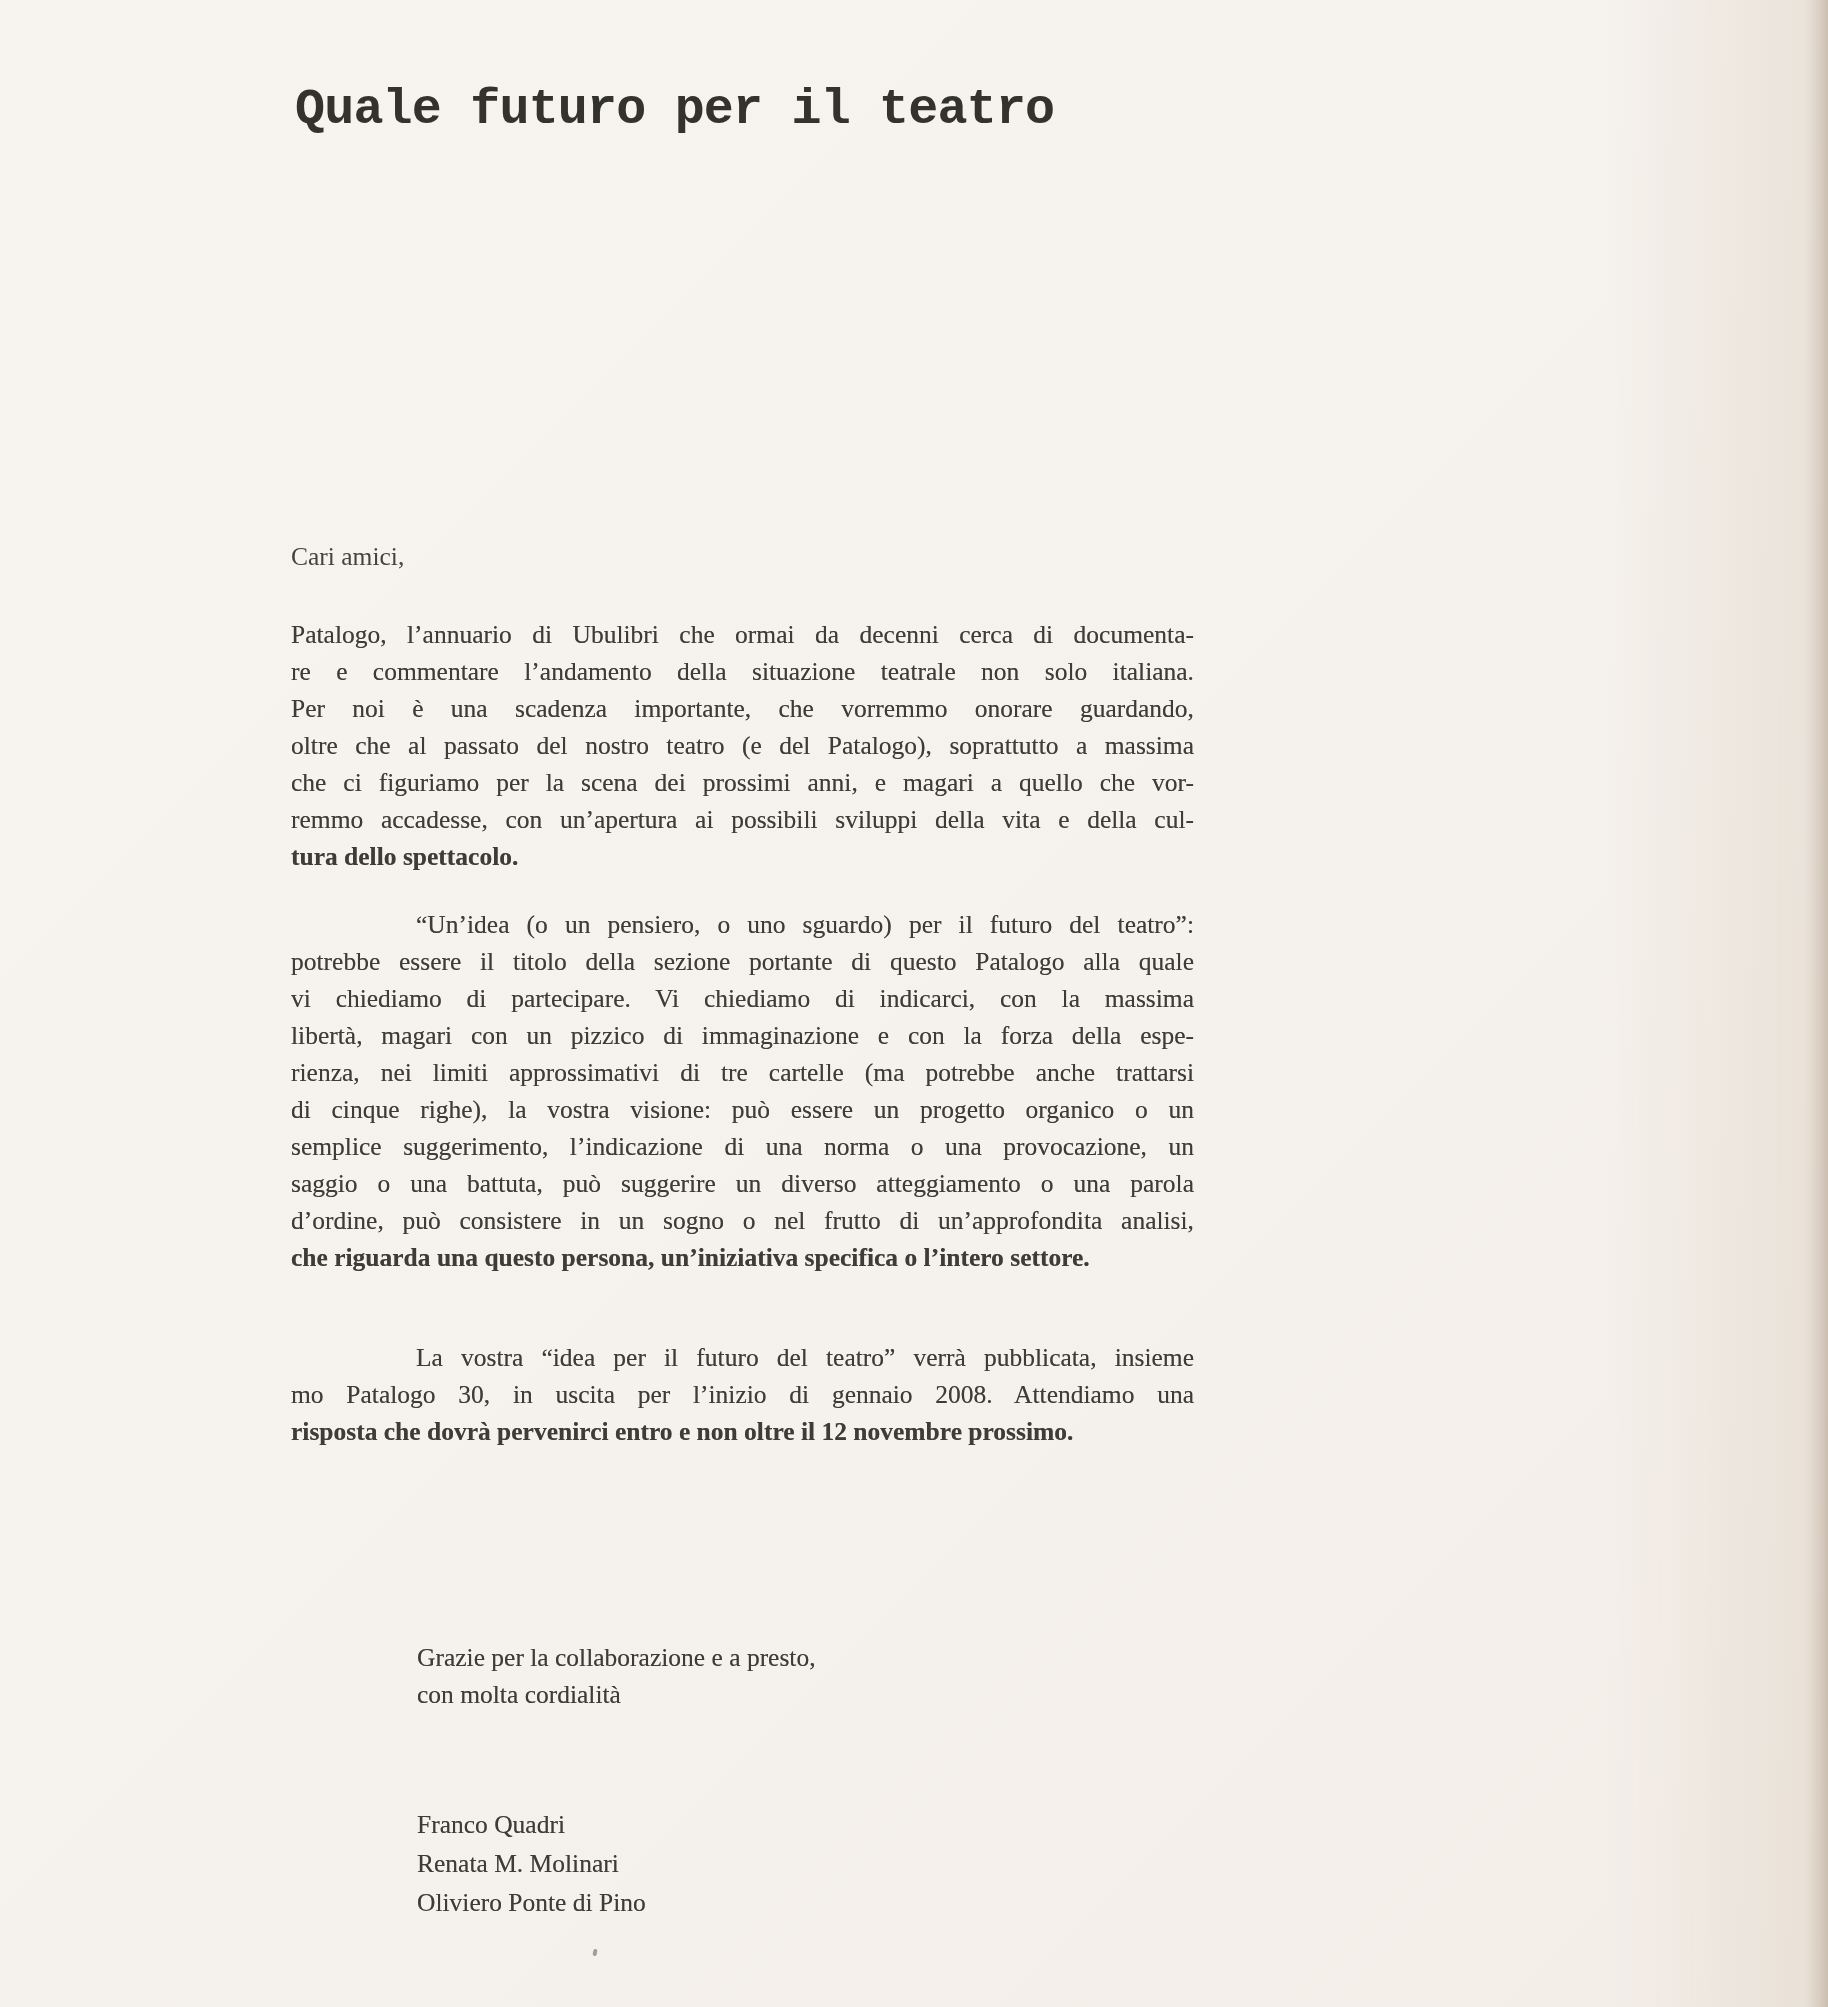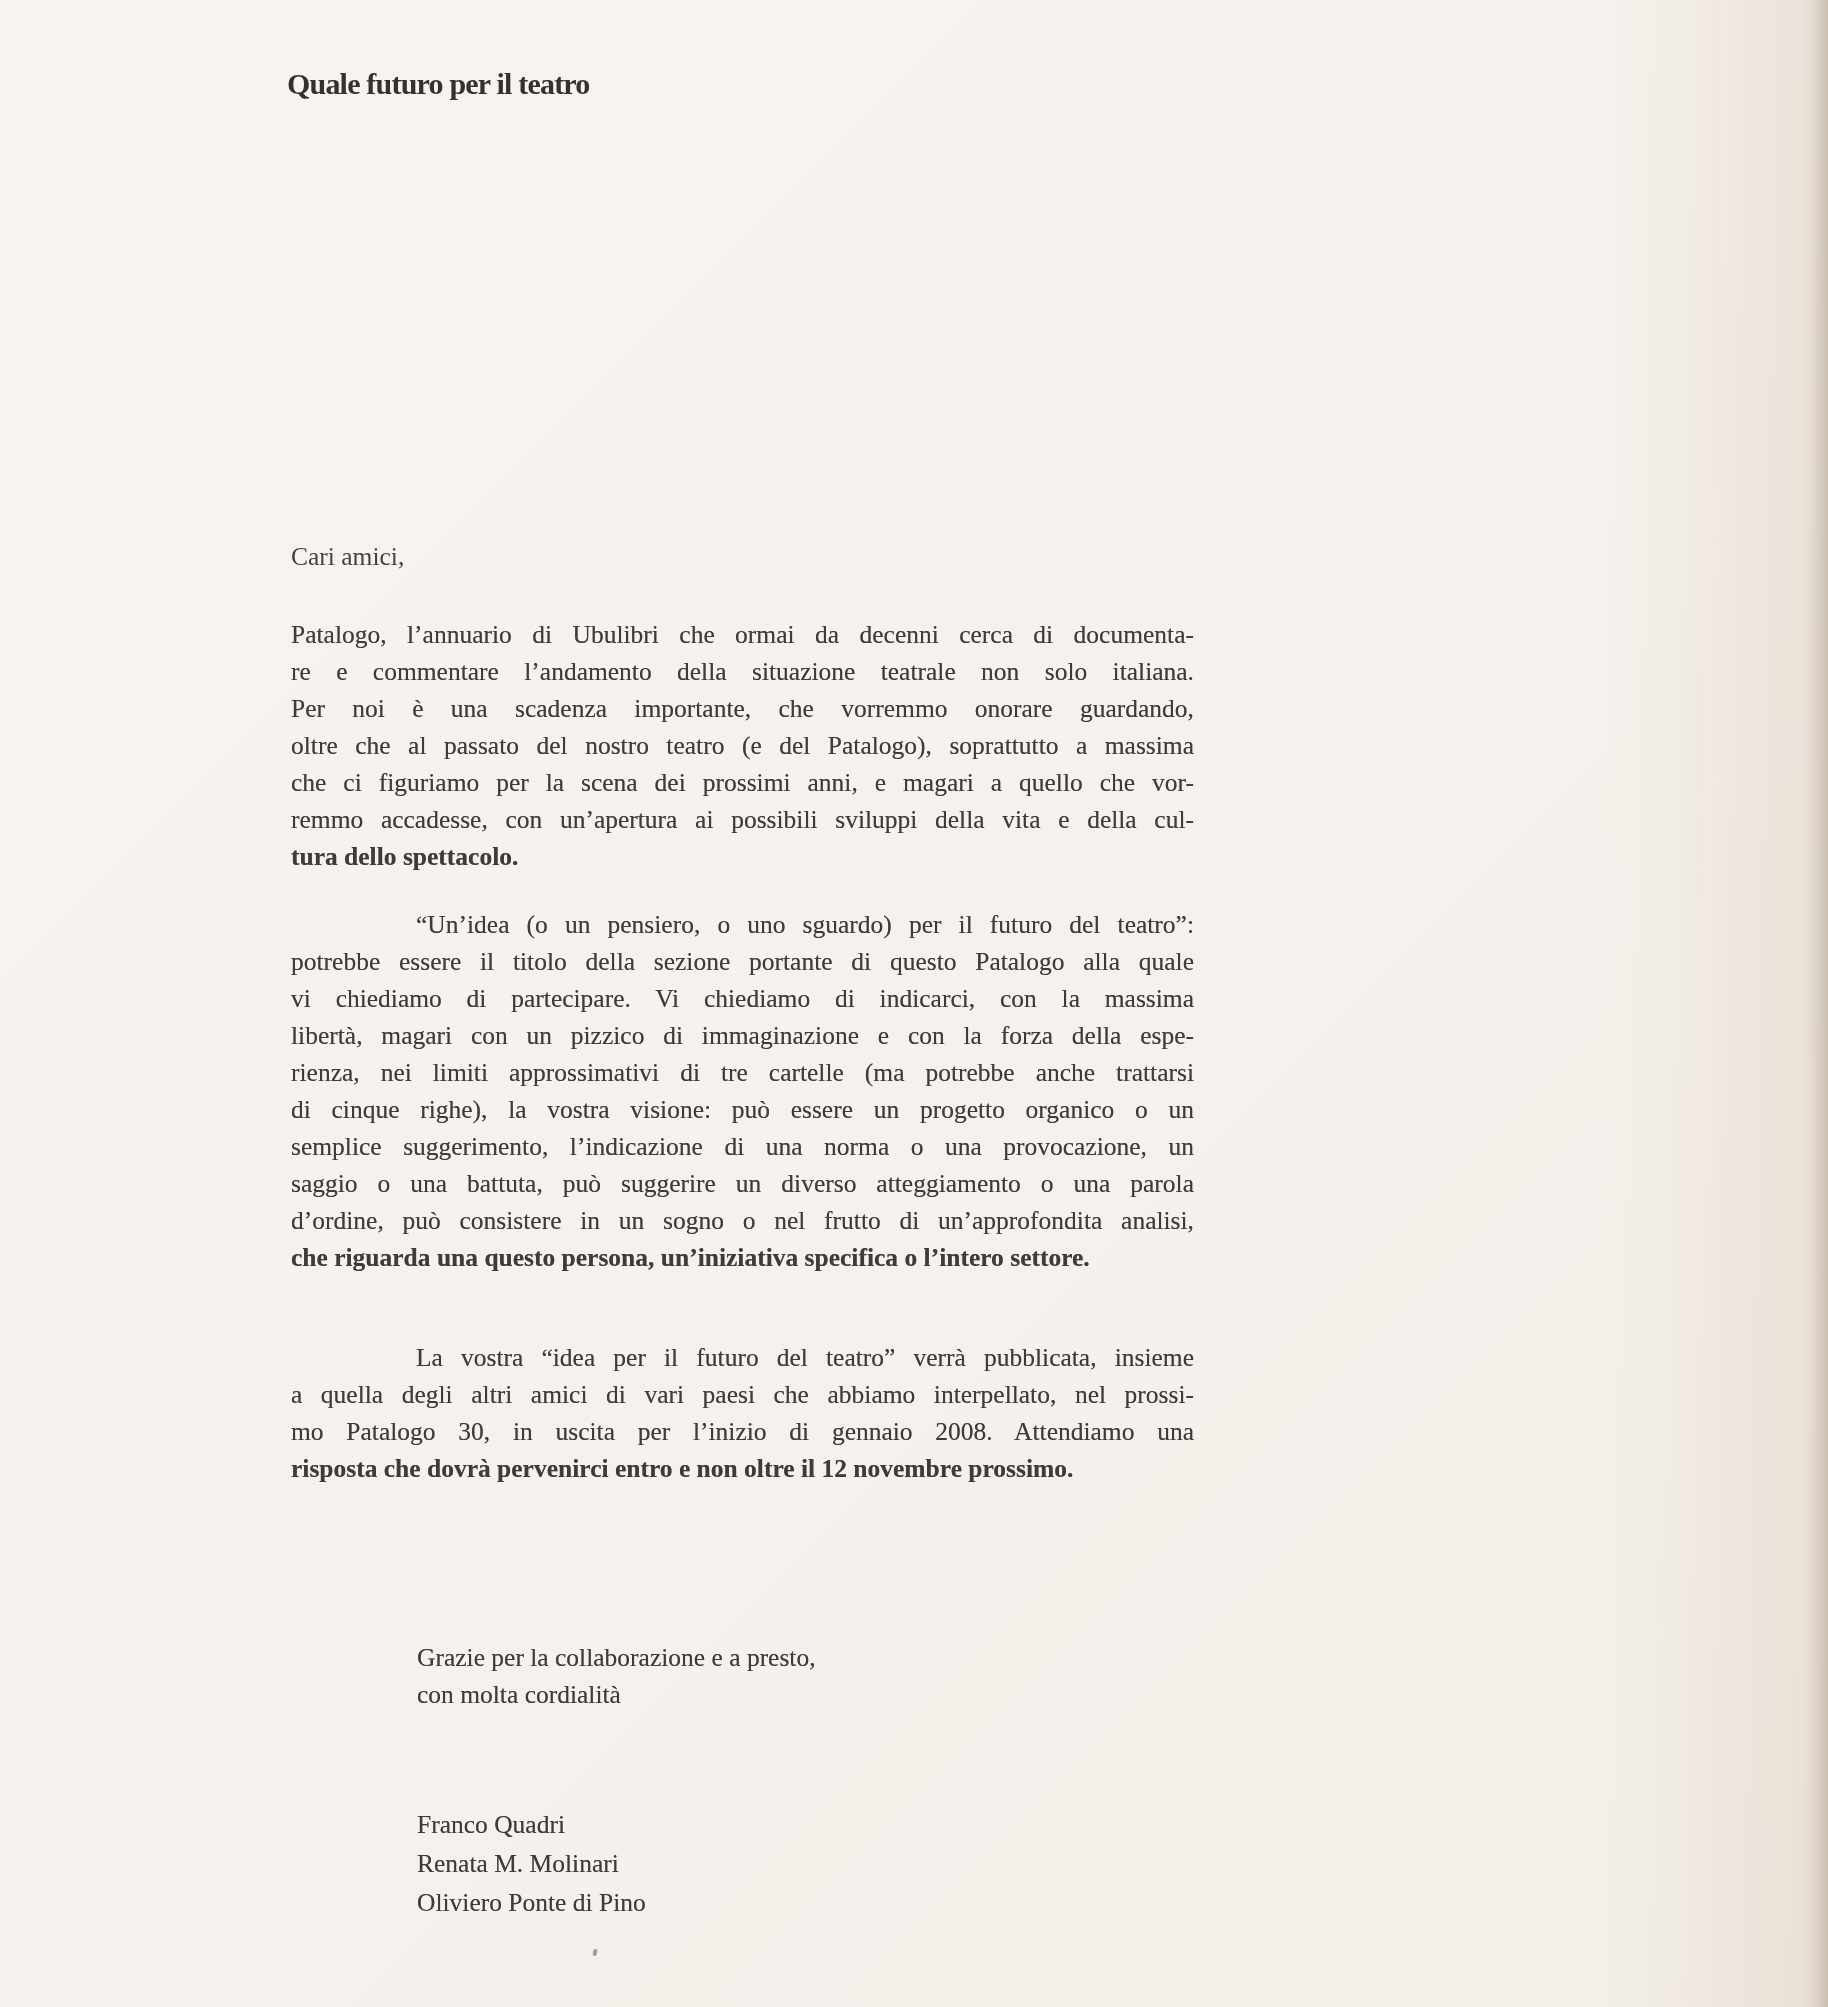--- a/index.html
+++ b/index.html
@@ -13,26 +13,27 @@
     background:
       linear-gradient(to right, rgba(244,240,234,0) 88%, rgba(214,200,184,0.35) 99%, rgba(196,180,162,0.45) 100%),
       linear-gradient(135deg, #f7f4f0 0%, #f5f1ec 55%, #f3eee8 100%);
     font-family: "Liberation Serif", "DejaVu Serif", serif;
     color: #3b3a37;
     overflow: hidden;
   }
 
   .page-title {
     position: absolute;
-    left: 287px;
+    left: 295px;
     top: 47px;
-    font-size: 30px;
+    font-size: 50px;
     font-weight: bold;
     letter-spacing: -0.8px;
     color: #33322f;
+    font-family: Liberation Mono, monospace;
   }
 
   .salutation {
     position: absolute;
     left: 291px;
     top: 542px;
     font-size: 25.5px;
     color: #45433f;
   }
 
@@ -129,21 +130,20 @@
       <div class="line"><span>libertà, magari con un pizzico di immaginazione e con la forza della espe-</span></div>
       <div class="line"><span>rienza, nei limiti approssimativi di tre cartelle (ma potrebbe anche trattarsi</span></div>
       <div class="line"><span>di cinque righe), la vostra visione: può essere un progetto organico o un</span></div>
       <div class="line"><span>semplice suggerimento, l’indicazione di una norma o una provocazione, un</span></div>
       <div class="line"><span>saggio o una battuta, può suggerire un diverso atteggiamento o una parola</span></div>
       <div class="line"><span>d’ordine, può consistere in un sogno o nel frutto di un’approfondita analisi,</span></div>
       <div class="line last"><span>che riguarda una questo persona, un’iniziativa specifica o l’intero settore.</span></div>
     </div>
     <div class="paragraph p3">
       <div class="line first"><span>La vostra “idea per il futuro del teatro” verrà pubblicata, insieme</span></div>
-      <div class="line"><span>a quella degli altri amici di vari paesi che abbiamo interpellato, nel prossi-</span></div>
       <div class="line"><span>mo </span><span class="it">Patalogo 30</span><span>, in uscita per l’inizio di gennaio 2008. Attendiamo una</span></div>
       <div class="line last"><span>risposta che dovrà pervenirci entro e non oltre il 12 novembre prossimo.</span></div>
     </div>
   </div>
 
 <div class="closing-block">
   <div class="closing-line">Grazie per la collaborazione e a presto,</div>
   <div class="closing-line">con molta cordialità</div>
 </div>
 

